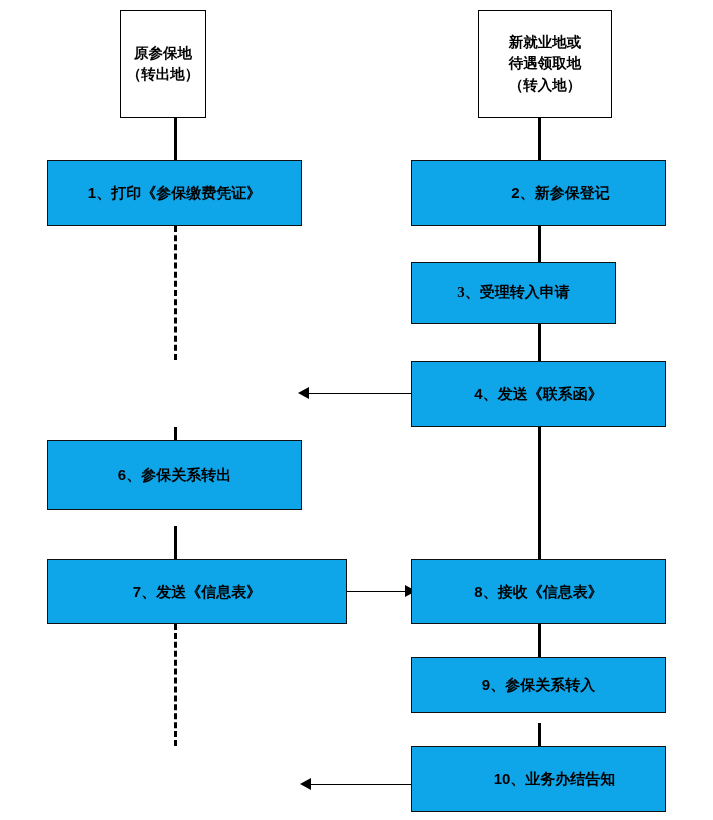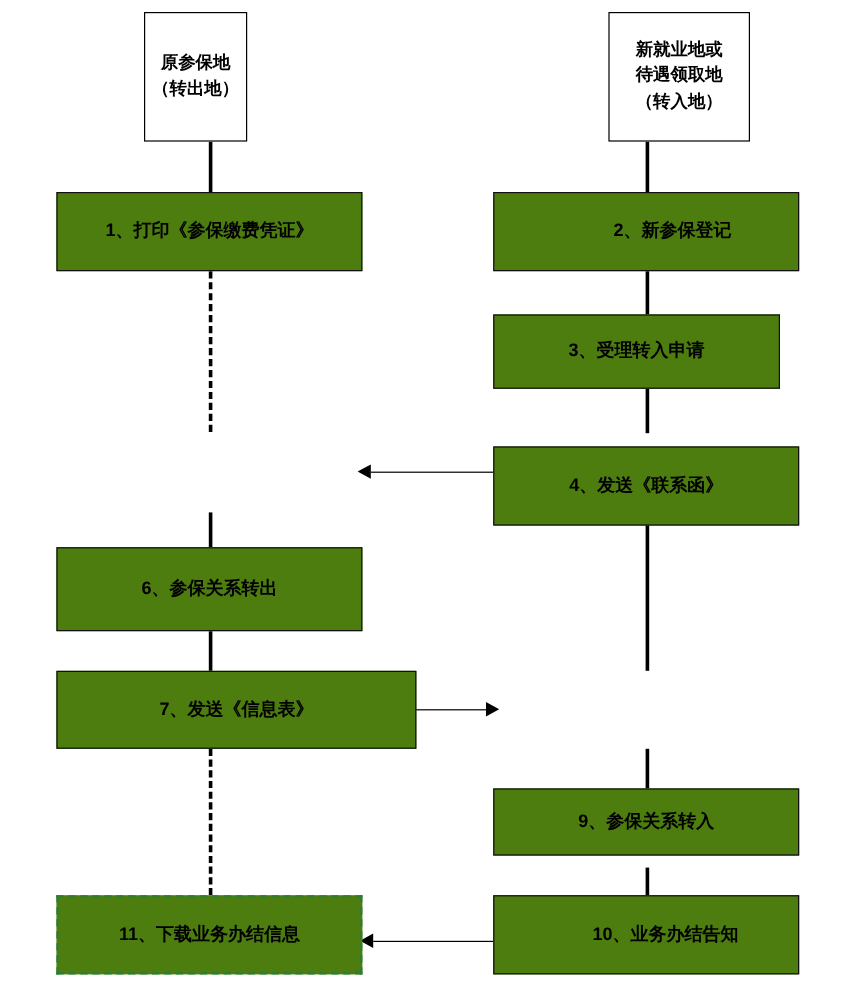--- a/index.html
+++ b/index.html
@@ -29,21 +29,21 @@
     line-height: 1.45;
     color: #000000;
     white-space: pre-line;
   }
   .header-node {
     background: #ffffff;
     border: 1px solid #000000;
     font-size: 14.5px;
   }
   .proc-node {
-    background: #4d7c0f;
+    background: #0ea5e9;
     border: 1px solid #111111;
   }
   .proc-node.dashed {
     border: 2px dashed #2e7d32;
   }
   
   .vline-dashed {
     position: absolute;
     border-left: 3px dashed #000000;
   }
@@ -96,37 +96,37 @@
 
   <div class="harrow" style="left:302px; top:591px; width:103px;"></div>
   <div class="arrowhead right" style="left:405px; top:585px;"></div>
 
   <div class="harrow" style="left:311px; top:784px; width:100px;"></div>
   <div class="arrowhead left" style="left:300px; top:778px;"></div>
 
   <div class="node header-node" style="left:120px; top:10px; width:86px; height:108px;">原参保地
 （转出地）</div>
 
-  <div class="node header-node" style="left:507px; top:10px; width:118px; height:108px;">新就业地或
+  <div class="node header-node" style="left:478px; top:10px; width:134px; height:108px;">新就业地或
 待遇领取地
 （转入地）</div>
 
   <div class="node proc-node" style="left:47px; top:160px; width:255px; height:66px;">1、打印《参保缴费凭证》</div>
 
 
-  <div class="node proc-node" style="left:47px; top:456px; width:255px; height:70px;">6、参保关系转出</div>
+  <div class="node proc-node" style="left:47px; top:440px; width:255px; height:70px;">6、参保关系转出</div>
 
   <div class="node proc-node" style="left:47px; top:559px; width:300px; height:65px;text-align:center;">7、发送《信息表》</div>
 
-  <div class="node proc-node dashed" style="left:47px; top:746px; width:255px; height:66px;">11、下载业务办结信息</div>
 
   <div class="node proc-node" style="left:411px; top:160px; width:255px; height:66px;padding-left:44px;">2、新参保登记</div>
 
-  <div class="node proc-node" style="left:411px; top:262px; width:239px; height:62px;">3、受理转入申请</div>
+  <div class="node proc-node" style="left:411px; top:262px; width:205px; height:62px;font-family:Liberation Serif, serif;">3、受理转入申请</div>
 
-  <div class="node proc-node" style="left:411px; top:361px; width:255px; height:66px;margin-top:11px;">4、发送《联系函》</div>
+  <div class="node proc-node" style="left:411px; top:361px; width:255px; height:66px;">4、发送《联系函》</div>
 
+  <div class="node proc-node" style="left:411px; top:559px; width:255px; height:65px;">8、接收《信息表》</div>
 
   <div class="node proc-node" style="left:411px; top:657px; width:255px; height:56px;">9、参保关系转入</div>
 
   <div class="node proc-node" style="left:411px; top:746px; width:255px; height:66px;padding-left:32px;">10、业务办结告知</div>
 
 </div>
 
 </body></html>

